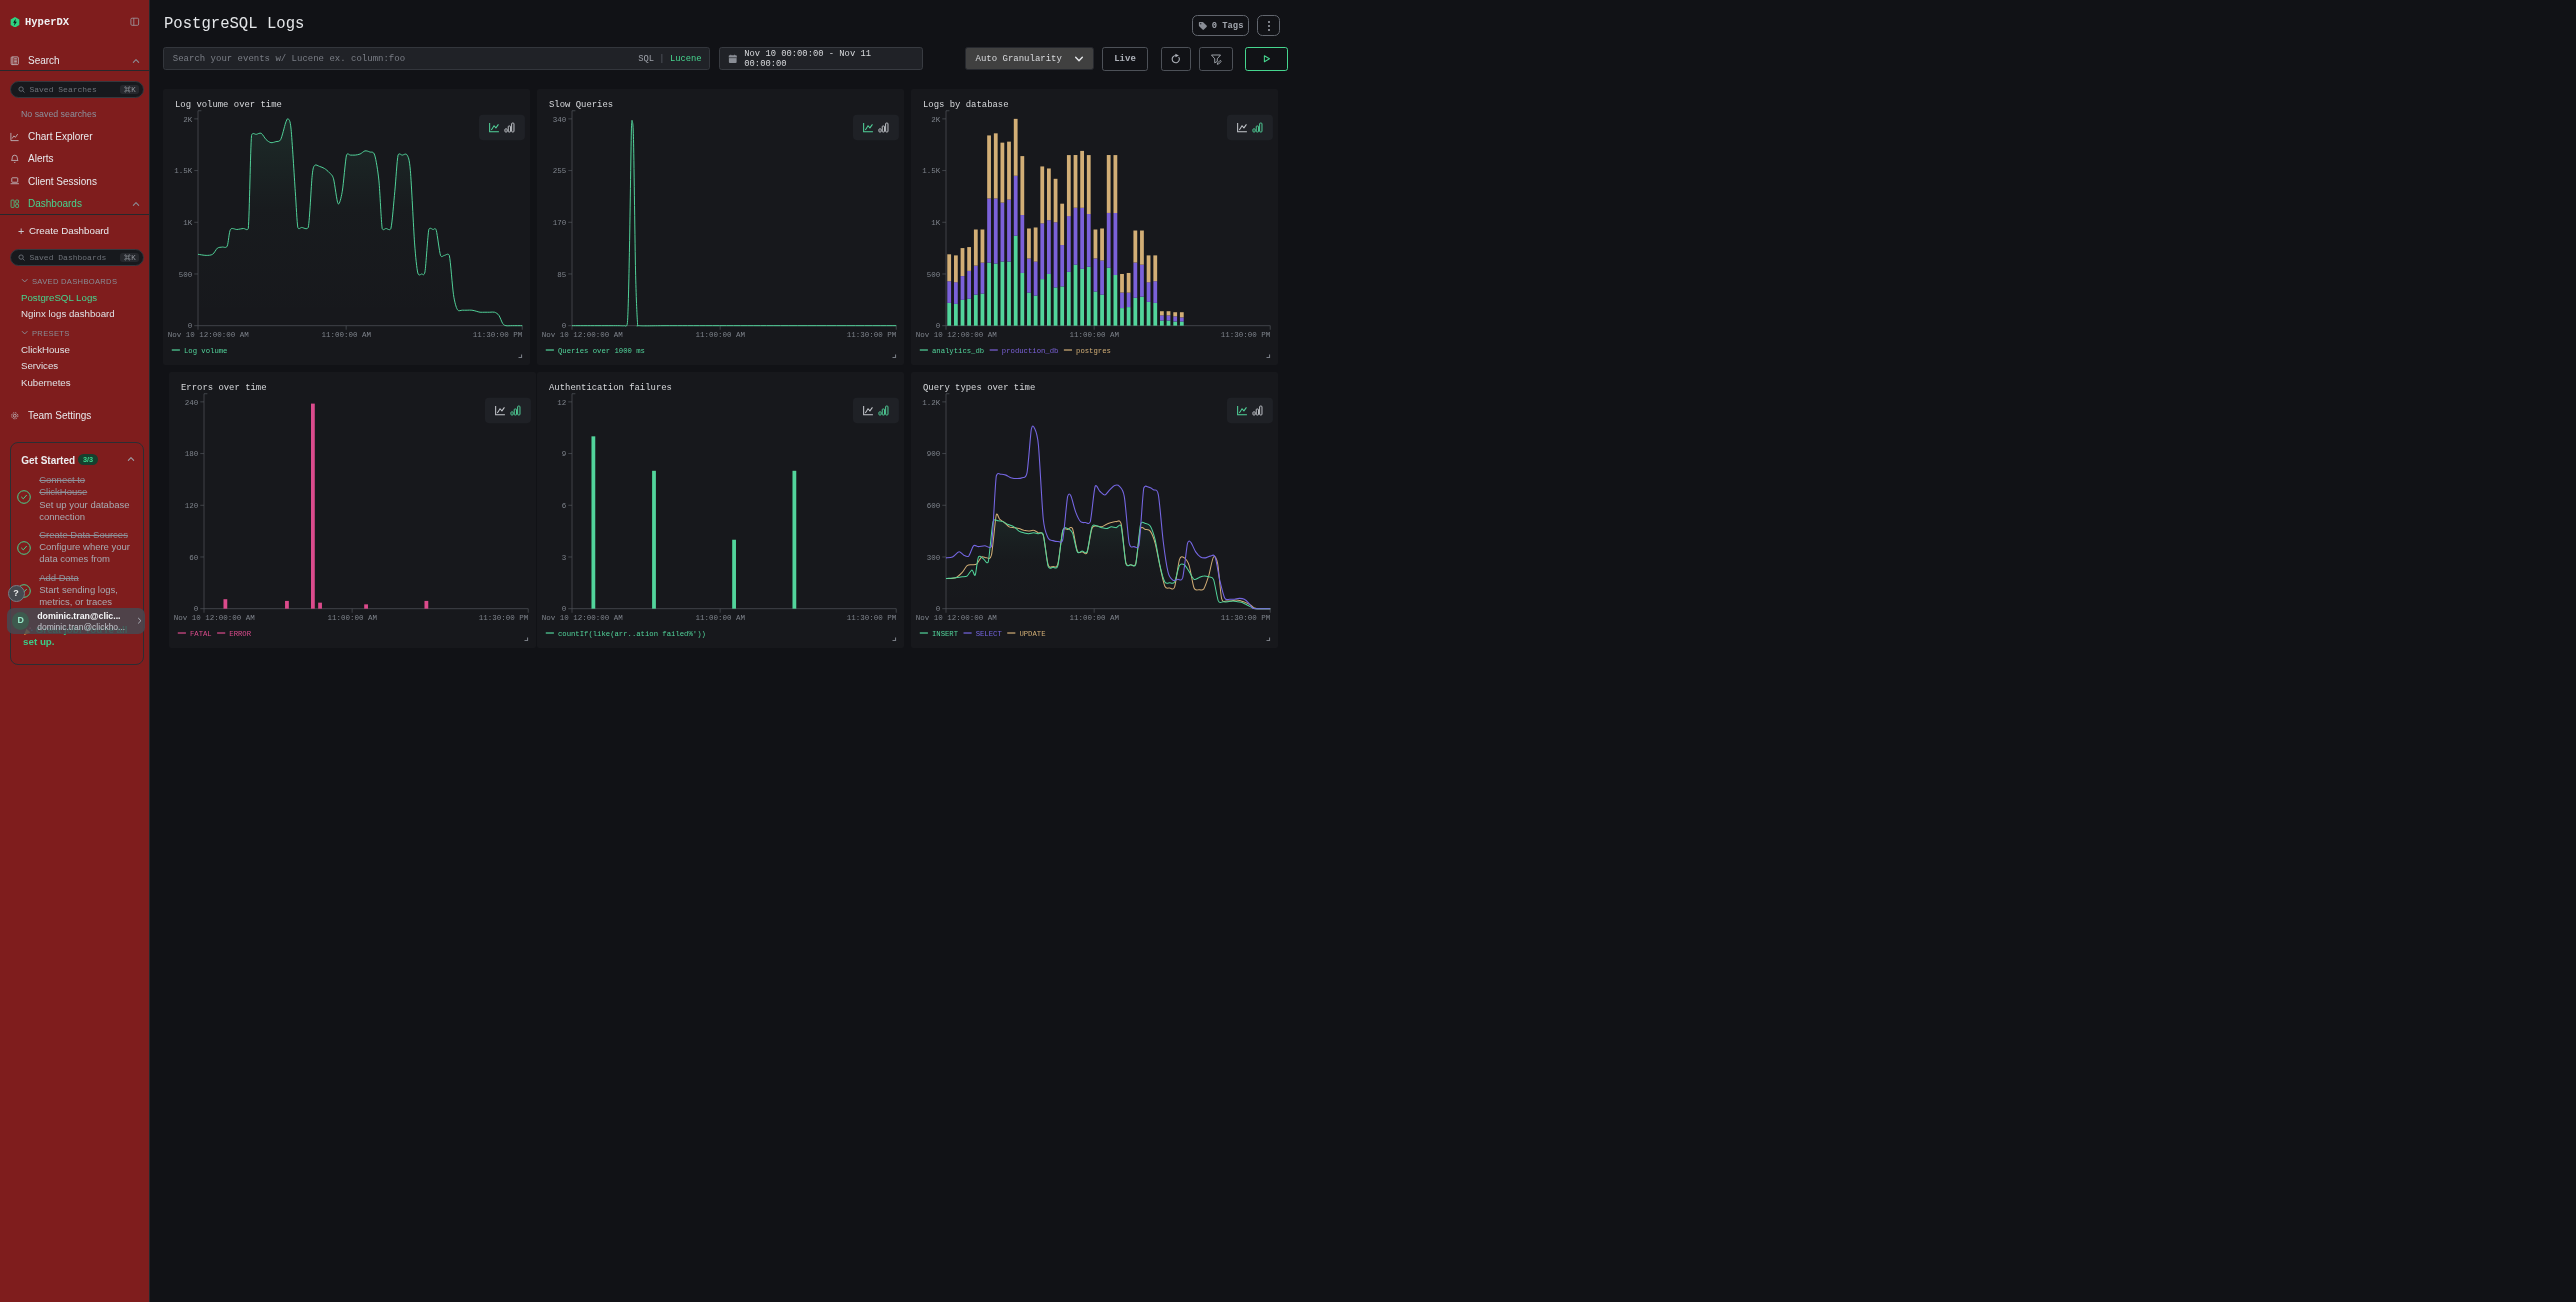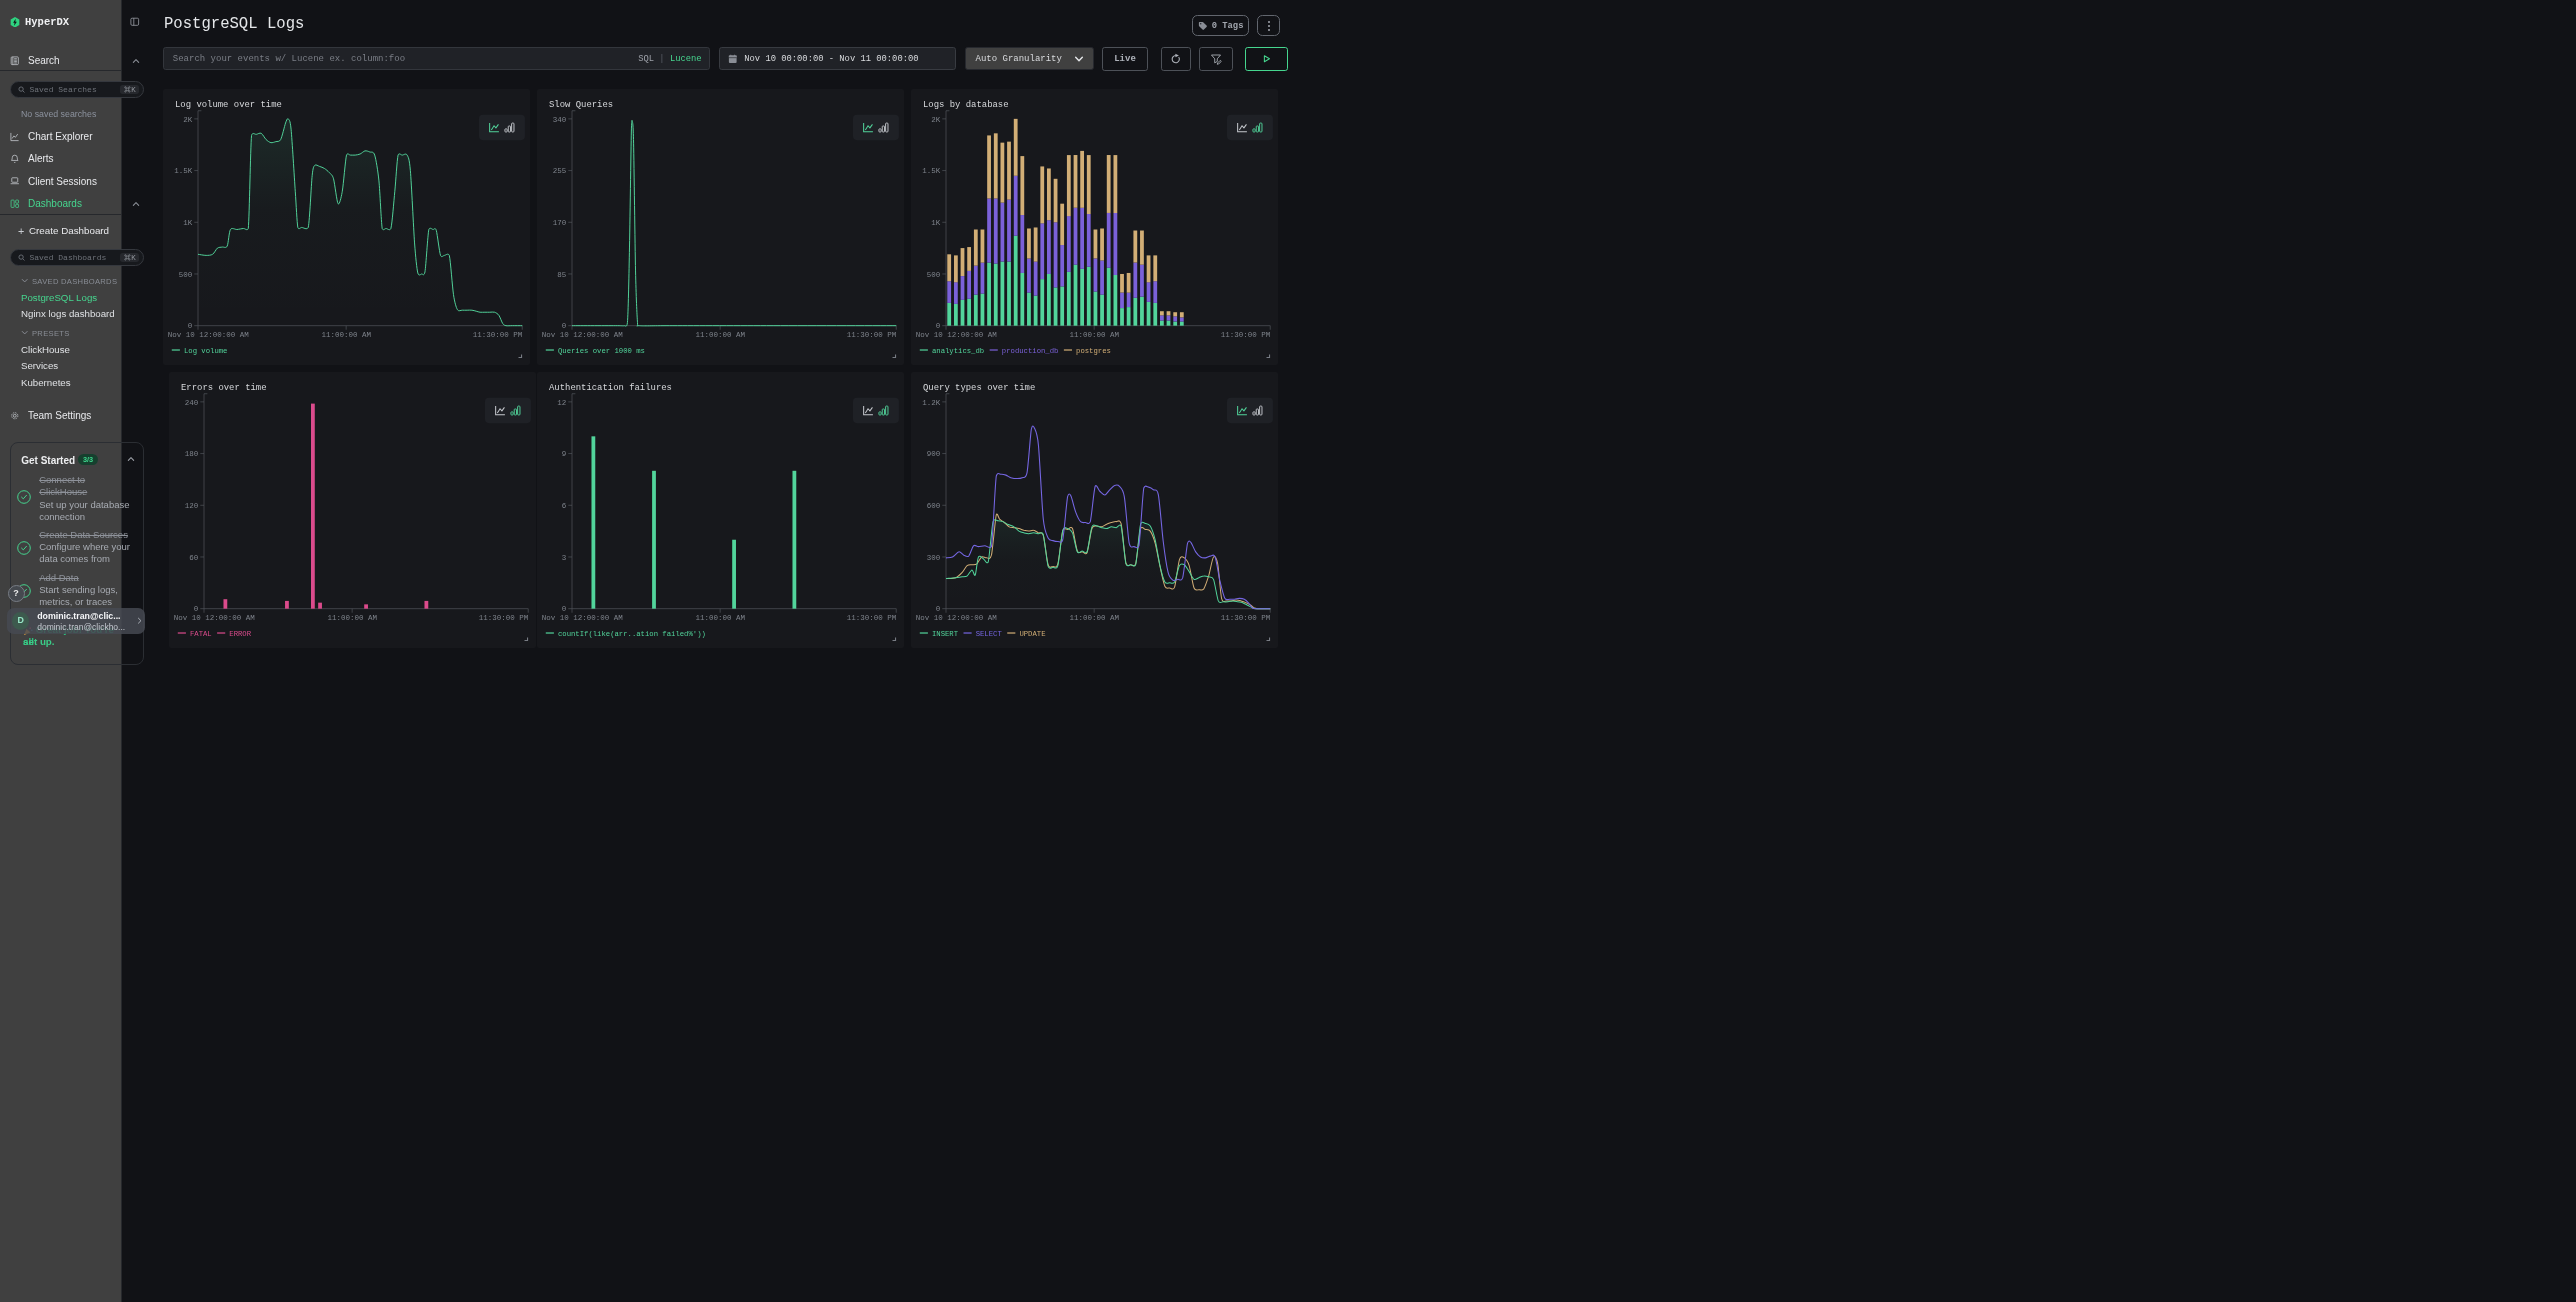--- a/index.html
+++ b/index.html
@@ -1,18 +1,18 @@
 <!DOCTYPE html>
 <html style="font-size:10.8px"><head><meta charset="utf-8">
 <style>
 * { margin:0; padding:0; box-sizing:border-box; }
 html,body { width:1288px; height:651px; overflow:hidden; background:#111216;
   font-family:"Liberation Sans", sans-serif; -webkit-font-smoothing:antialiased; }
-aside { position:fixed; left:0; top:0; width:122px; height:100%;
-  background:#404040; border-right:0.7px solid #26282c; z-index:5; }
+aside { position:fixed; left:0; top:0; width:150px; height:100%;
+  background:#7f1d1d; border-right:0.7px solid #26282c; z-index:5; }
 .logo { position:absolute; left:10.4px; top:16.6px; }
 .brand { position:absolute; left:25px; top:16px; font-family:"Liberation Mono", monospace; font-size:10.5px; font-weight:700; color:#f0f1f3; }
 .collapse { position:absolute; left:130px; top:17px; }
 .nav { position:absolute; left:28px; font-size:10px; color:#e8e9ec; }
 .nav2 { position:absolute; font-size:9.8px; color:#e8e9ec; }
 .grn { color:#46d68f; font-weight:400;text-align:center; }
 .divider { position:absolute; left:0; width:100%; height:0.7px; background:#26282c; }
 .pill { position:absolute; left:9.7px; width:134px; height:17px; border:0.7px solid #35383e;
   background:#17191d; border-radius:8.5px; display:flex; align-items:center; padding:0 3.4px 0 7.4px; }
 .ph { font-family:"Liberation Mono", monospace; font-size:8px; color:#6e7279; flex:1; }
@@ -48,21 +48,21 @@
 .kebab { position:absolute; left:1257px; top:15px; width:22.6px; height:21px;
   border:0.7px solid #62666e; border-radius:5.4px; }
 .kebab span { position:absolute; left:10px; top:5.4px; width:2px; height:2px; border-radius:50%;
   background:#a3a7af; box-shadow:0 4px 0 #a3a7af, 0 8px 0 #a3a7af; }
 .searchbox { position:absolute; left:163px; top:47px; width:547px; height:23px;
   background:#202227; border:0.7px solid #33363c; border-radius:2.7px;
   display:flex; align-items:center; padding:0 7.4px 0 8.8px;
   font-family:"Liberation Mono", monospace; font-size:9px;justify-content:center; }
 .sph { color:#7a7e86; flex:1; }
 .sqlluc { font-size:8.8px; }
-.datebox { position:absolute; left:719px; top:47px; width:237px; height:23px;
+.datebox { position:absolute; left:719px; top:47px; width:204px; height:23px;
   background:#202227; border:0.7px solid #383b41; border-radius:2.7px;
   display:flex; align-items:center; padding:0 8px;
   font-family:"Liberation Mono", monospace; font-size:8.8px; color:#d8dadd; }
 .selbox { position:absolute; left:965px; top:47px; width:129px; height:23px;
   background:#404040; border:0.7px solid #26282e; border-radius:2.7px;
   display:flex; align-items:center; padding:0 9.5px;
   font-family:"Liberation Mono", monospace; font-size:9px; color:#d8dadd; }
 .btn { position:absolute; top:47px; height:24px; border:0.7px solid #4d5158; border-radius:2.7px;
   display:flex; align-items:center; justify-content:center; }
 .live { left:1102px; width:46px; font-family:"Liberation Mono", monospace; font-size:9px;

